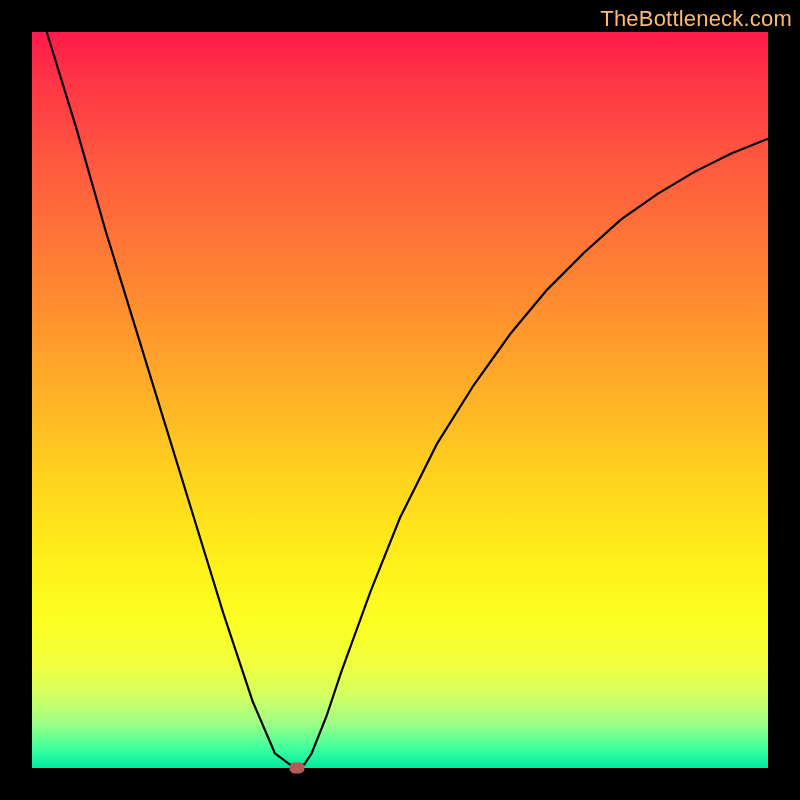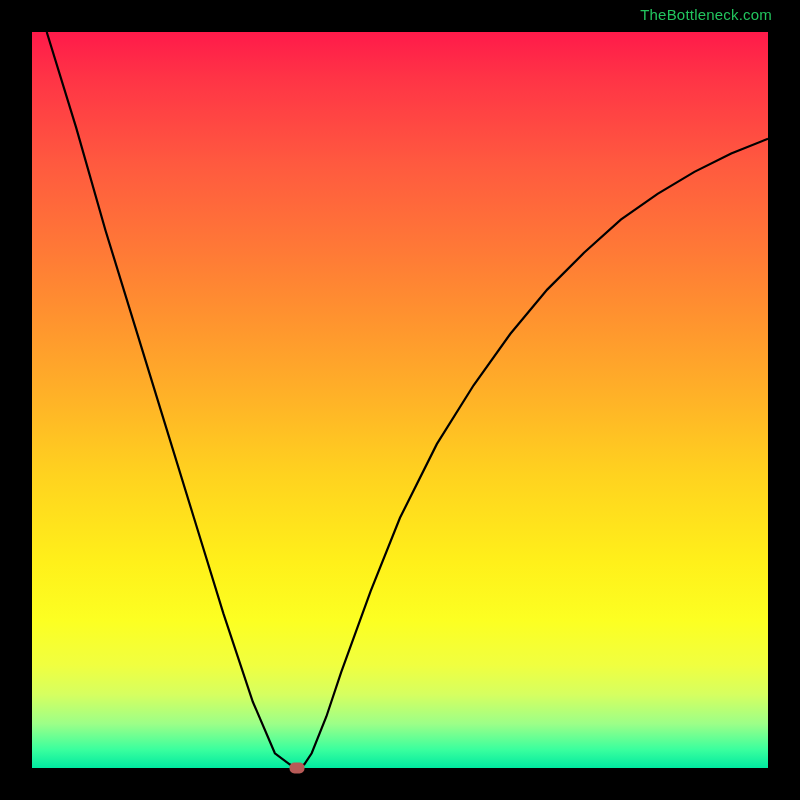--- a/index.html
+++ b/index.html
@@ -39,23 +39,23 @@
       #f0ff40 86%,
       #d6ff60 90%,
       #9cff88 94%,
       #3aff9e 97.5%,
       #00e9a0 100%
     );
   }
   .attribution {
     position: absolute;
     top: 6px;
-    right: 28px;
-    color: #22c55e;
-    font-size: 15px;
+    right: 8px;
+    color: #fdba74;
+    font-size: 22px;
     letter-spacing: 0.2px;
     user-select: none;
   }
   svg.curve {
     position: absolute;
     left: 0;
     top: 0;
     width: 736px;
     height: 736px;
     overflow: visible;

